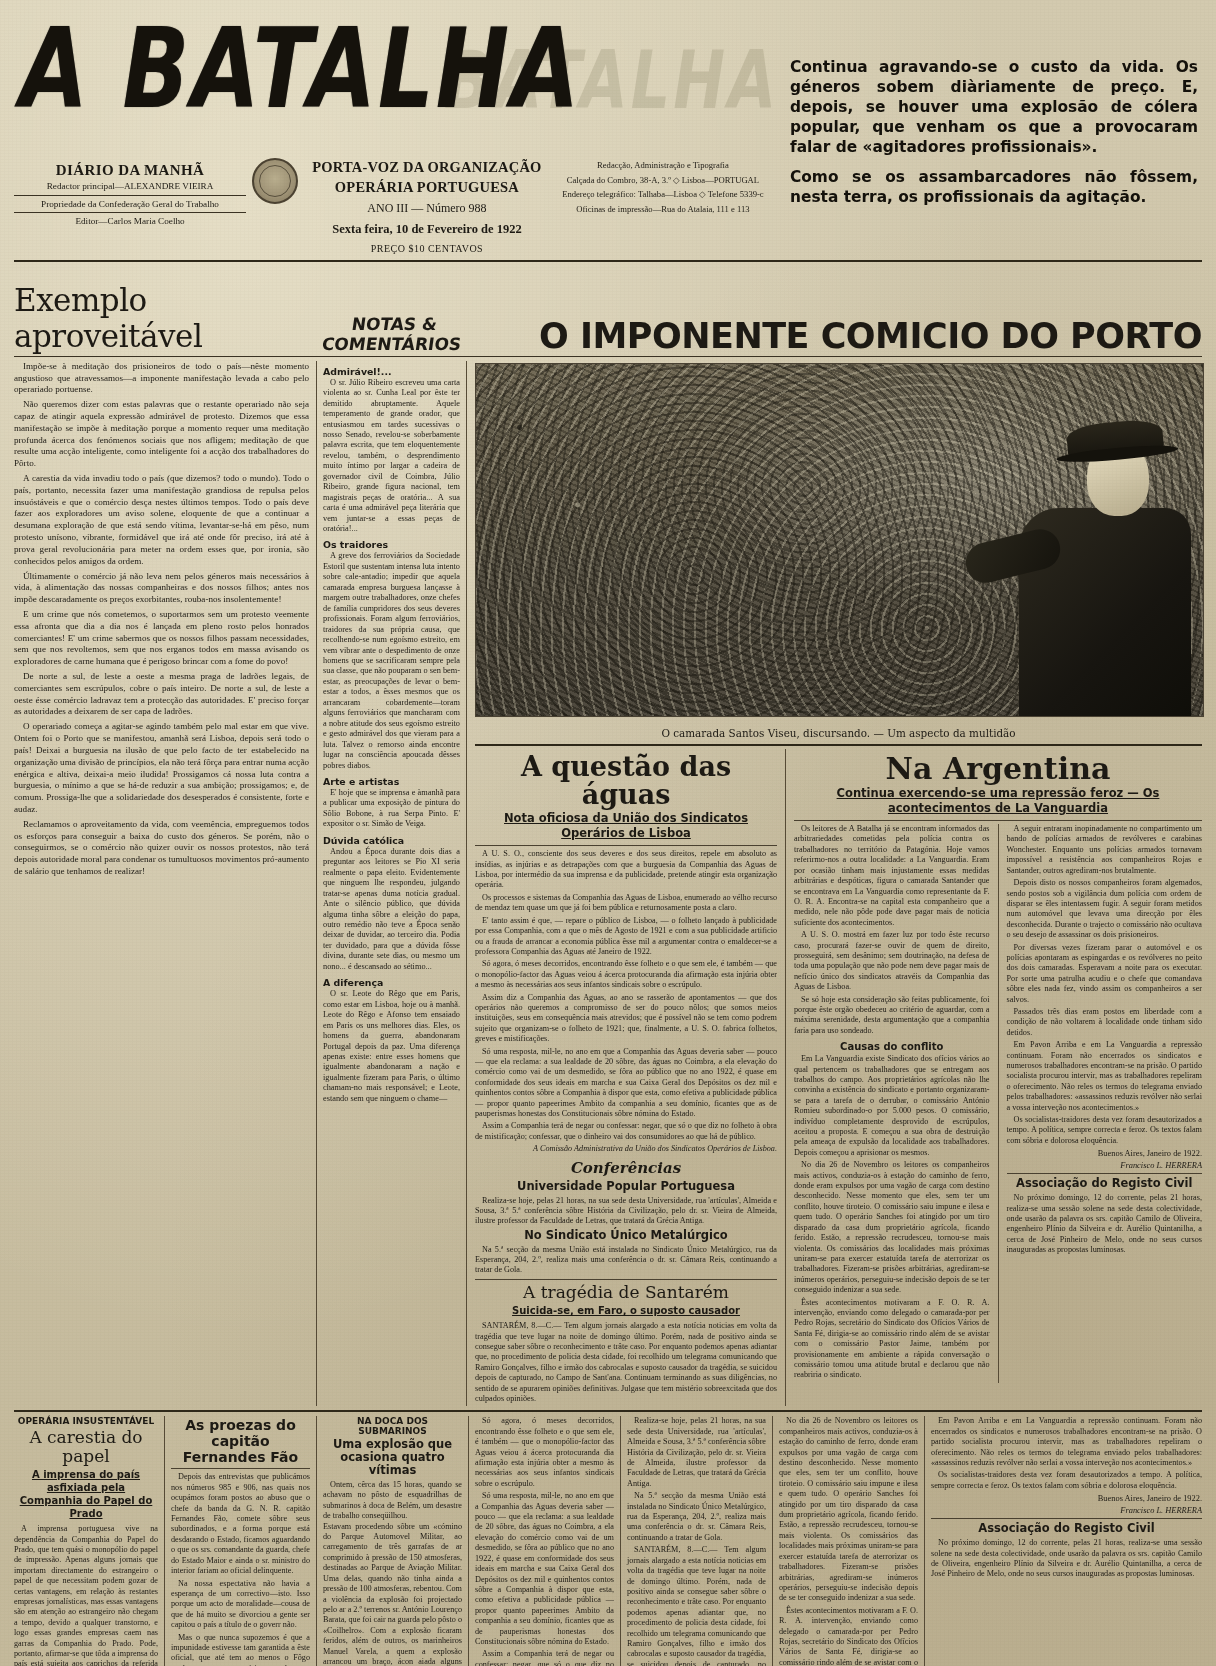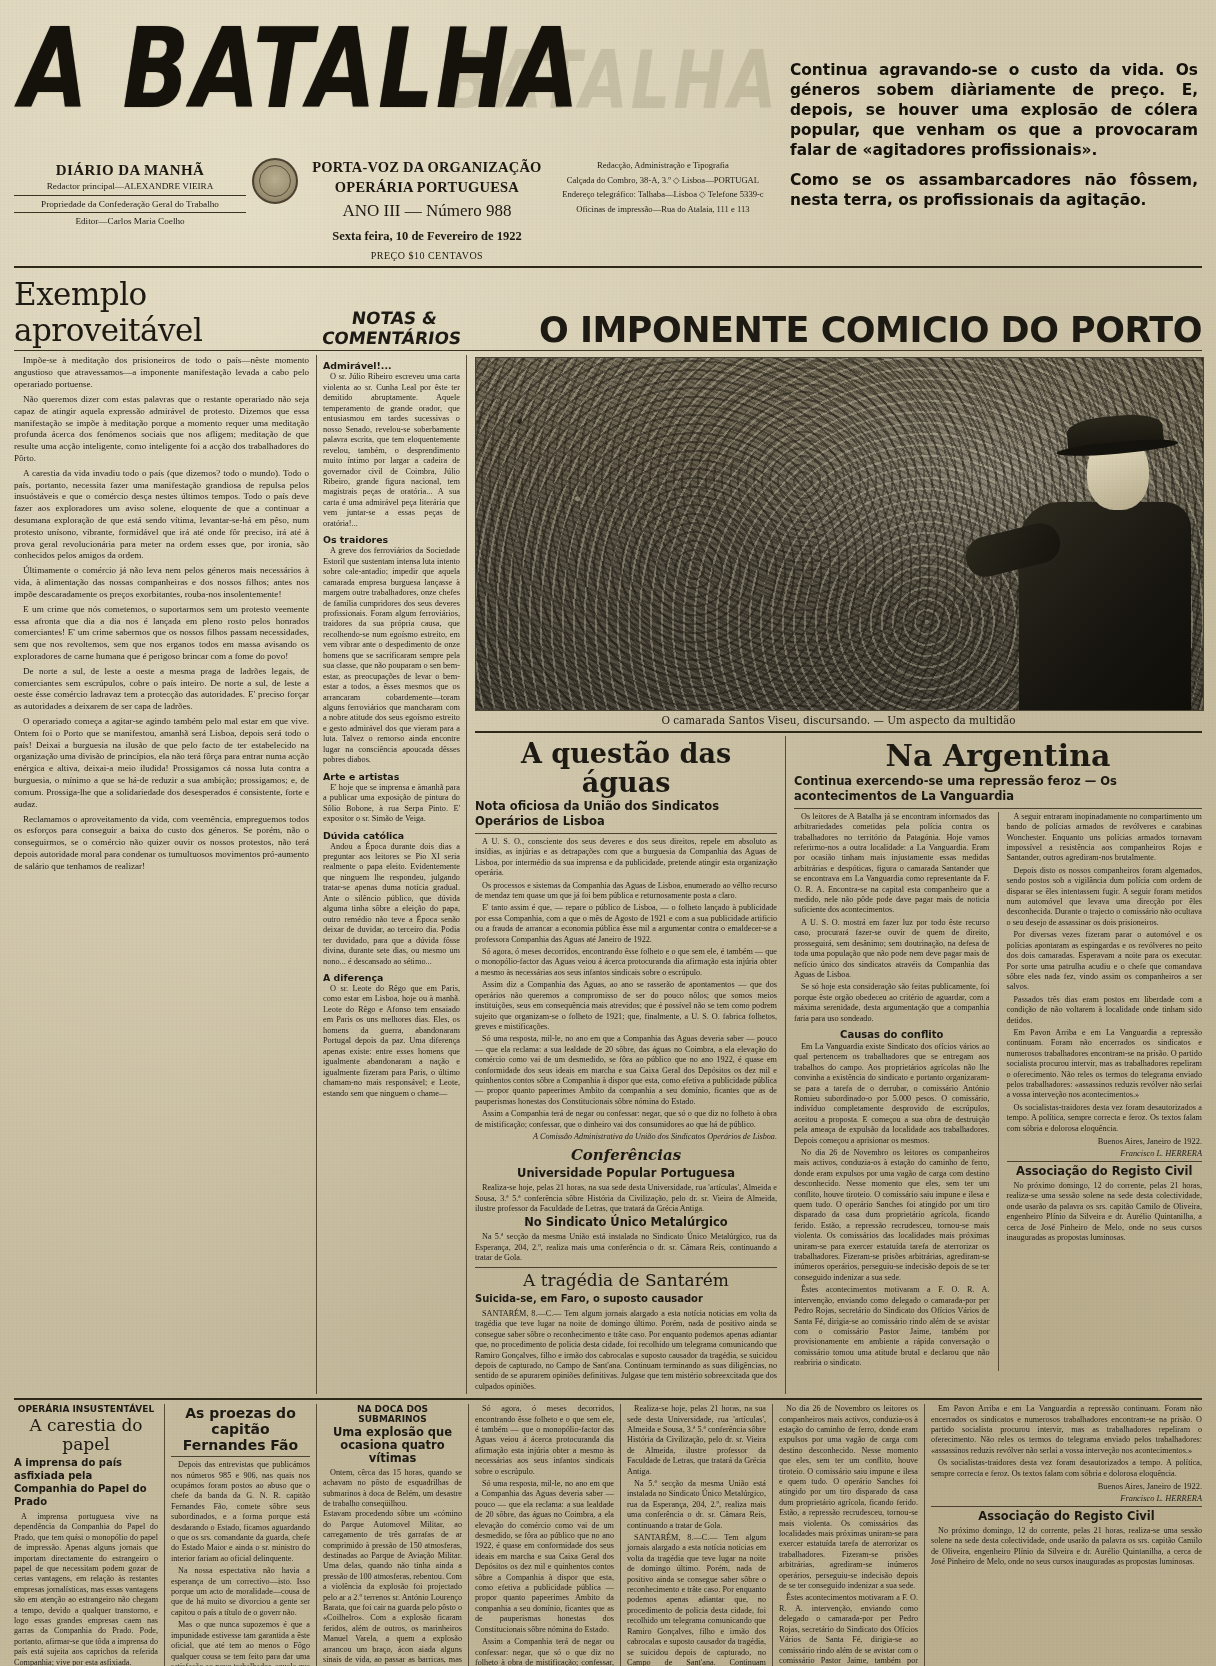--- a/index.html
+++ b/index.html
@@ -86,21 +86,21 @@
     flex: 0 0 auto;
   }
   .mm-seal::after{
     content:"";
     position:absolute; inset:5px;
     border-radius:50%;
     border:1px solid rgba(40,34,22,.6);
   }
   .mm-col2 { width: 250px; text-align: center; }
   .mm-col2 .t1 { font-size: 14.5px; font-weight: 700; letter-spacing:.2px;}
-  .mm-col2 .t2 { font-size: 17px; margin-top:3px; }
+  .mm-col2 .t2 { font-size: 12px; margin-top:3px; }
   .mm-col2 .t3 { font-size: 12.5px; font-weight:700; margin-top:5px; }
   .mm-col2 .t4 { font-size: 10px; margin-top:4px; letter-spacing:.5px;}
   .mm-col3 { width: 230px; text-align: center; font-size: 8.6px; line-height: 1.7;}
   .mm-col3 .r { white-space: nowrap; }
   .mast-rule { border-top: 1px solid #3a3223; margin: 2px 0; }
 
   .mast-right {
     width: 420px;
     padding: 8px 4px 0 14px;
     font-family: "DejaVu Sans", sans-serif;
@@ -113,21 +113,21 @@
   .mast-right p { margin: 0 0 10px 0; }
   .thick-rule { border-top: 2px solid #2e2819; }
 
   
   .headband {
     display: flex;
     align-items: flex-end;
     border-top: 2px solid #2e2819;
     border-bottom: 1px solid #3a3223;
     margin-top: 4px;
-    padding: 8px 0 2px 0;
+    padding: 20px 0 2px 0;
   }
   .hb-left { width: 300px; }
   .hb-left h1 {
     margin: 0;
     font-family: "DejaVu Serif", serif;
     font-size: 31px;
     font-weight: 400;
     letter-spacing: -0.5px;
   }
   .hb-mid { width: 150px; text-align:center; padding: 0 4px;}
@@ -239,39 +239,41 @@
   .sp-arm {
     position:absolute; right: 130px; top: 120px;
     width: 96px; height: 40px;
     border-radius: 20px;
     background: linear-gradient(135deg,#2a271c,#15130d);
     transform: rotate(-14deg);
   }
   .photo-caption {
     text-align: center;
     font-size: 10.4px;
-    margin-top: 3px;
+    margin-top: 10px;
     font-family: "DejaVu Serif", serif;
   }
 
   
   .script-head {
     font-family: "DejaVu Serif", serif;
     font-weight: 700;
     font-size: 27px;
     text-align: center;
     margin: 4px 0 2px;
     line-height: 1.05;
   }
   .sub-center {
+    text-align: center;
     font-family: "DejaVu Sans", sans-serif;
     font-weight: 700;
     font-size: 11.5px;
     line-height: 1.3;
     margin: 2px 0 4px;
+    text-decoration: underline;
   }
   .sub-center.small { font-size: 10px; }
   .mini-head {
     font-family: "DejaVu Sans", sans-serif;
     font-weight: 700;
     font-size: 10px;
     text-align:center;
     margin: 5px 0 2px;
   }
   .rule-s { border-top:1px solid #4a4130; margin: 3px 0; }

